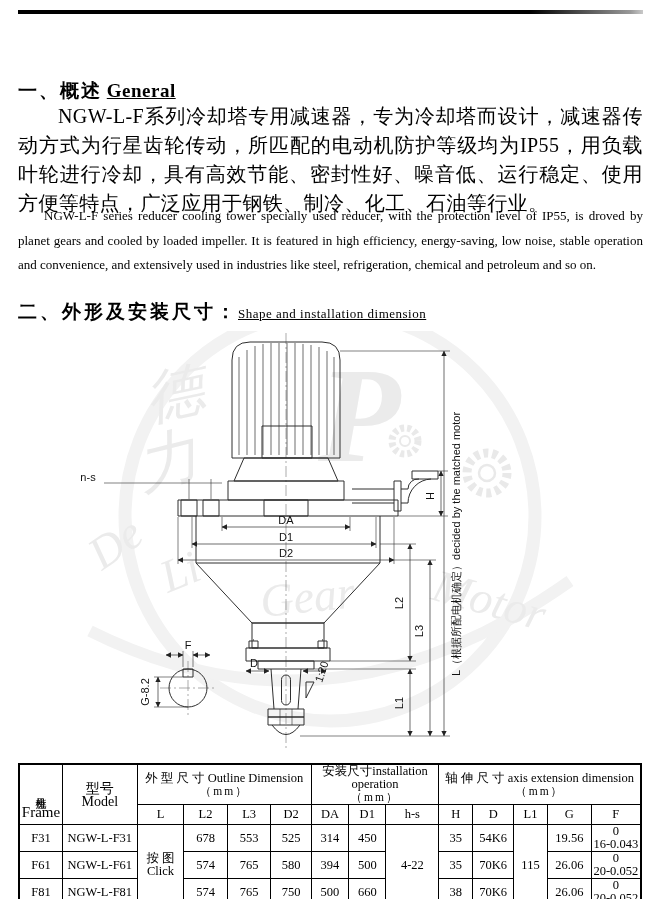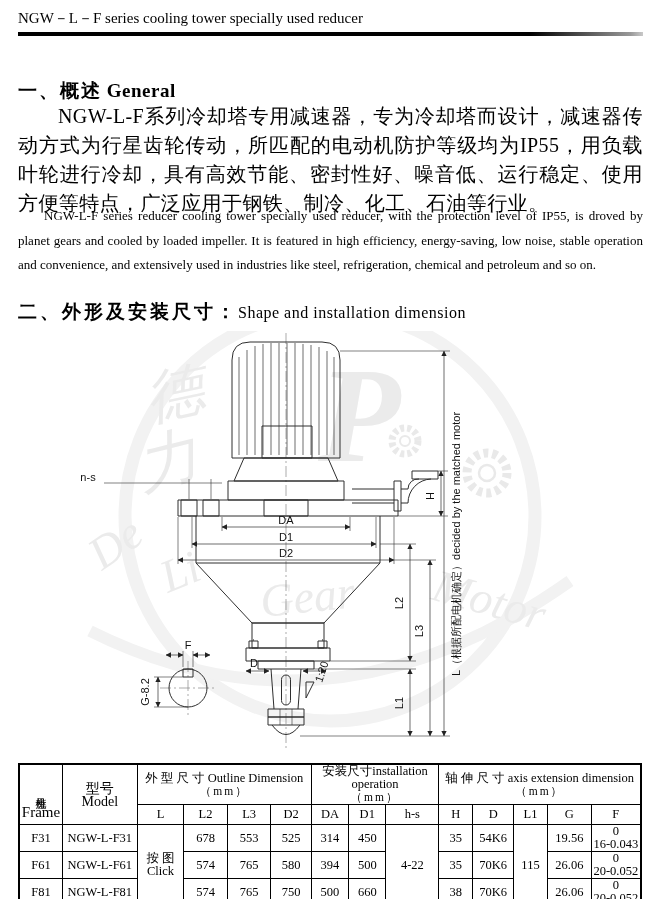--- a/index.html
+++ b/index.html
@@ -8,25 +8,25 @@
     font-family:"Liberation Serif", serif;overflow:hidden;
   }
   
   .header{position:absolute;left:18px;top:6px;width:625px;}
   .title{font-family:"Liberation Sans",sans-serif;font-size:21px;font-weight:bold;margin:0;letter-spacing:.5px;}
   .subtitle{font-size:15px;margin:3px 0 0 0;}
   .rule{height:4px;margin-top:4px;background:linear-gradient(to right,#000 82%,#999 98%,#c9c9c9 100%);}
   
   .h2{position:absolute;left:18px;width:625px;font-size:19px;font-weight:bold;margin:0;}
   .h2 .cn{font-family:"Liberation Sans",sans-serif;letter-spacing:2px;}
-  .h2 .en{font-family:"Liberation Serif",serif;letter-spacing:.5px;}
+  .h2 .en{font-family:"Liberation Serif",serif;letter-spacing:.5px;text-decoration:underline;}
   #sec1-heading{top:78px;}
   #sec2-heading{top:299px;font-weight:normal;}
   #sec2-heading .cn{font-weight:bold;letter-spacing:3px;}
-  #sec2-heading .en{font-weight:normal;font-size:16px;}
+  #sec2-heading .en{font-weight:normal;font-size:13px;}
   
   .para{position:absolute;left:18px;width:625px;margin:0;text-align:justify;text-indent:2em;}
   #para-cn{top:102px;font-size:20px;line-height:29px;letter-spacing:.4px;}
   #para-en{top:184px;font-size:13px;line-height:24.5px;margin-top:20px;}
   
   .drawing{position:absolute;left:0;top:331px;width:660px;height:430px;}
   .ln{stroke:#2e2e2e;stroke-width:1;fill:none;stroke-linejoin:round;}
   .fin{stroke:#2e2e2e;stroke-width:.7;}
   .ext{stroke:#2e2e2e;stroke-width:.6;fill:none;}
   .dim{stroke:#2e2e2e;stroke-width:.7;fill:none;marker-start:url(#ar);marker-end:url(#ar);}
@@ -50,21 +50,20 @@
   .tol{font-size:10.5px;line-height:11px;}
   .tol span{display:block;}
   .r{height:25px;margin-left:36px;}
   .hdr1{height:28px;}
   .hdr2{height:20px;}
 </style>
 </head>
 <body>
 
 <div class="header">
-  <div class="subtitle">NGW－L－F  series cooling tower specially used reducer</div>
   <div class="rule"></div>
 </div>
 
 <h2 class="h2" id="sec1-heading">
   <span class="cn">一、</span><span class="cn">概述</span>
   <span class="en">General</span>
 </h2>
 <p class="para" id="para-cn">NGW-L-F系列冷却塔专用减速器，专为冷却塔而设计，减速器传动方式为行星齿轮传动，所匹配的电动机防护等级均为IP55，用负载叶轮进行冷却，具有高效节能、密封性好、噪音低、运行稳定、使用方便等特点，广泛应用于钢铁、制冷、化工、石油等行业。</p>
 <p class="para" id="para-en">NGW-L-F series reducer cooling tower specially used reducer, with the protection level of IP55, is droved by planet gears and cooled by loaded impeller. It is featured in high efficiency, energy-saving, low noise, stable operation and convenience, and extensively used in industries like steel, refrigeration, chemical and petroleum and so on.</p>
 

